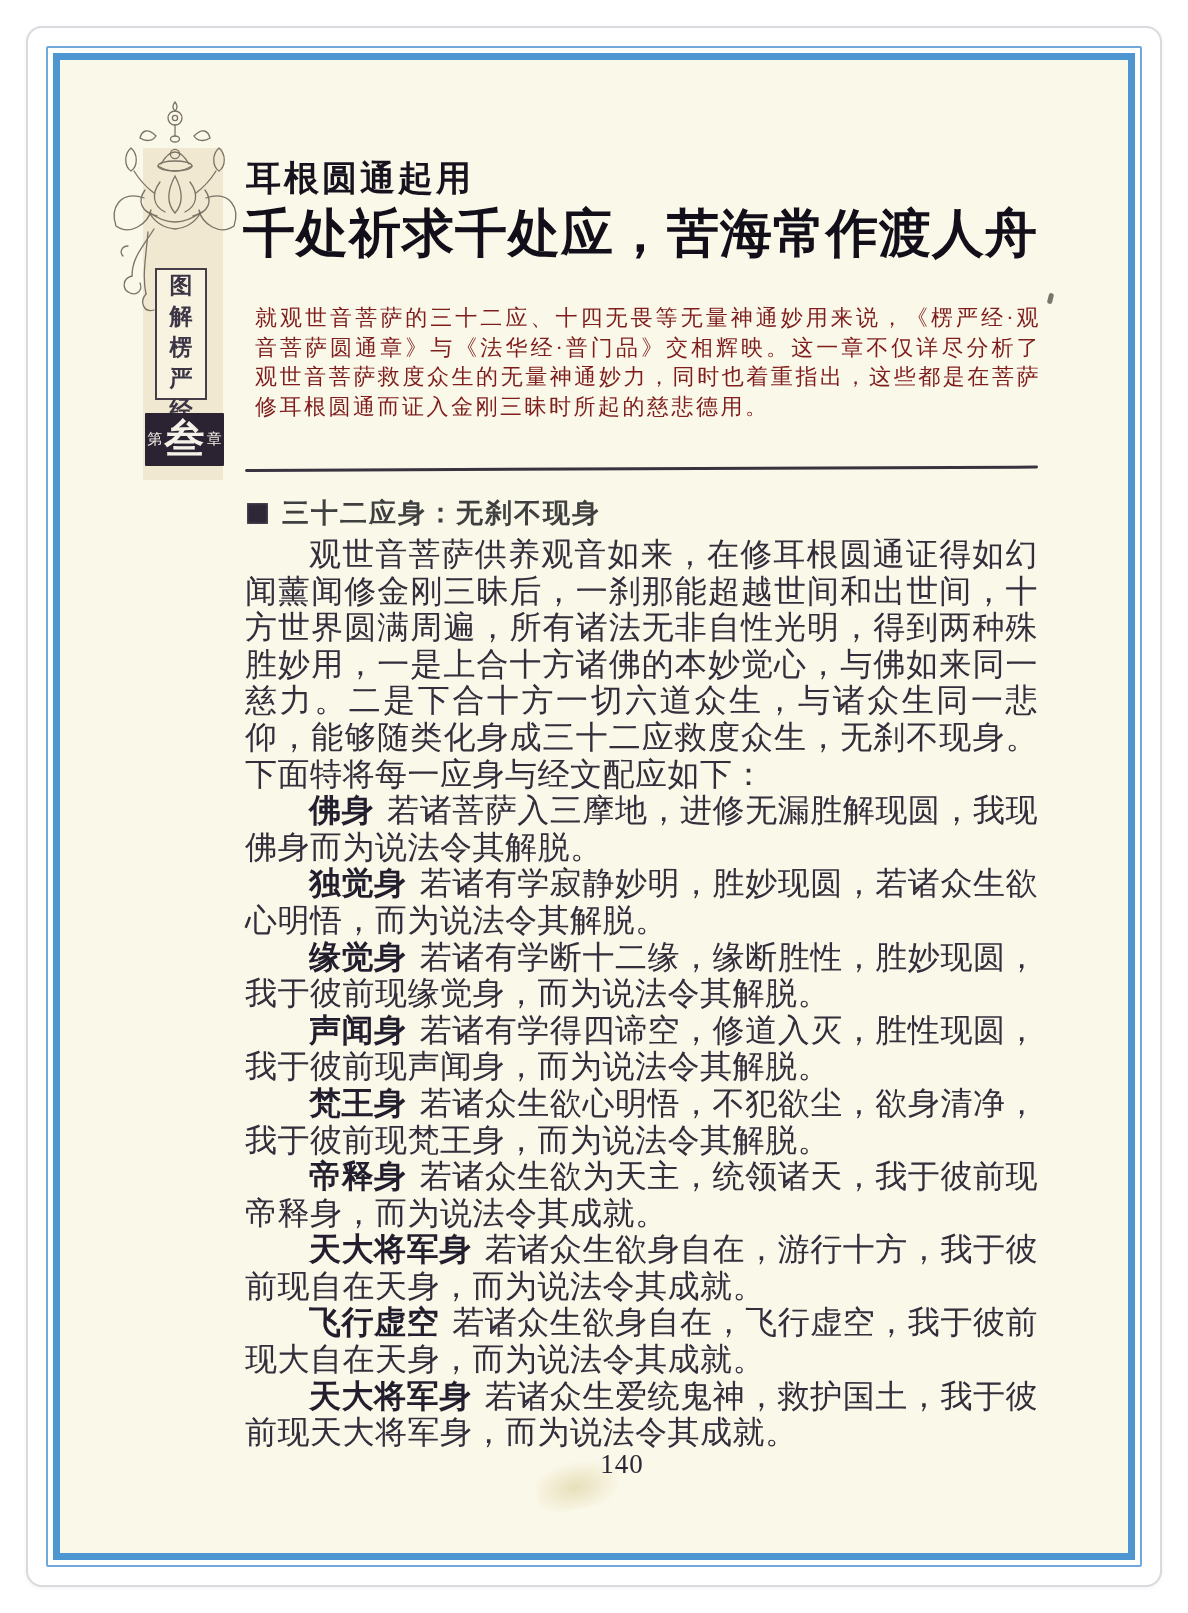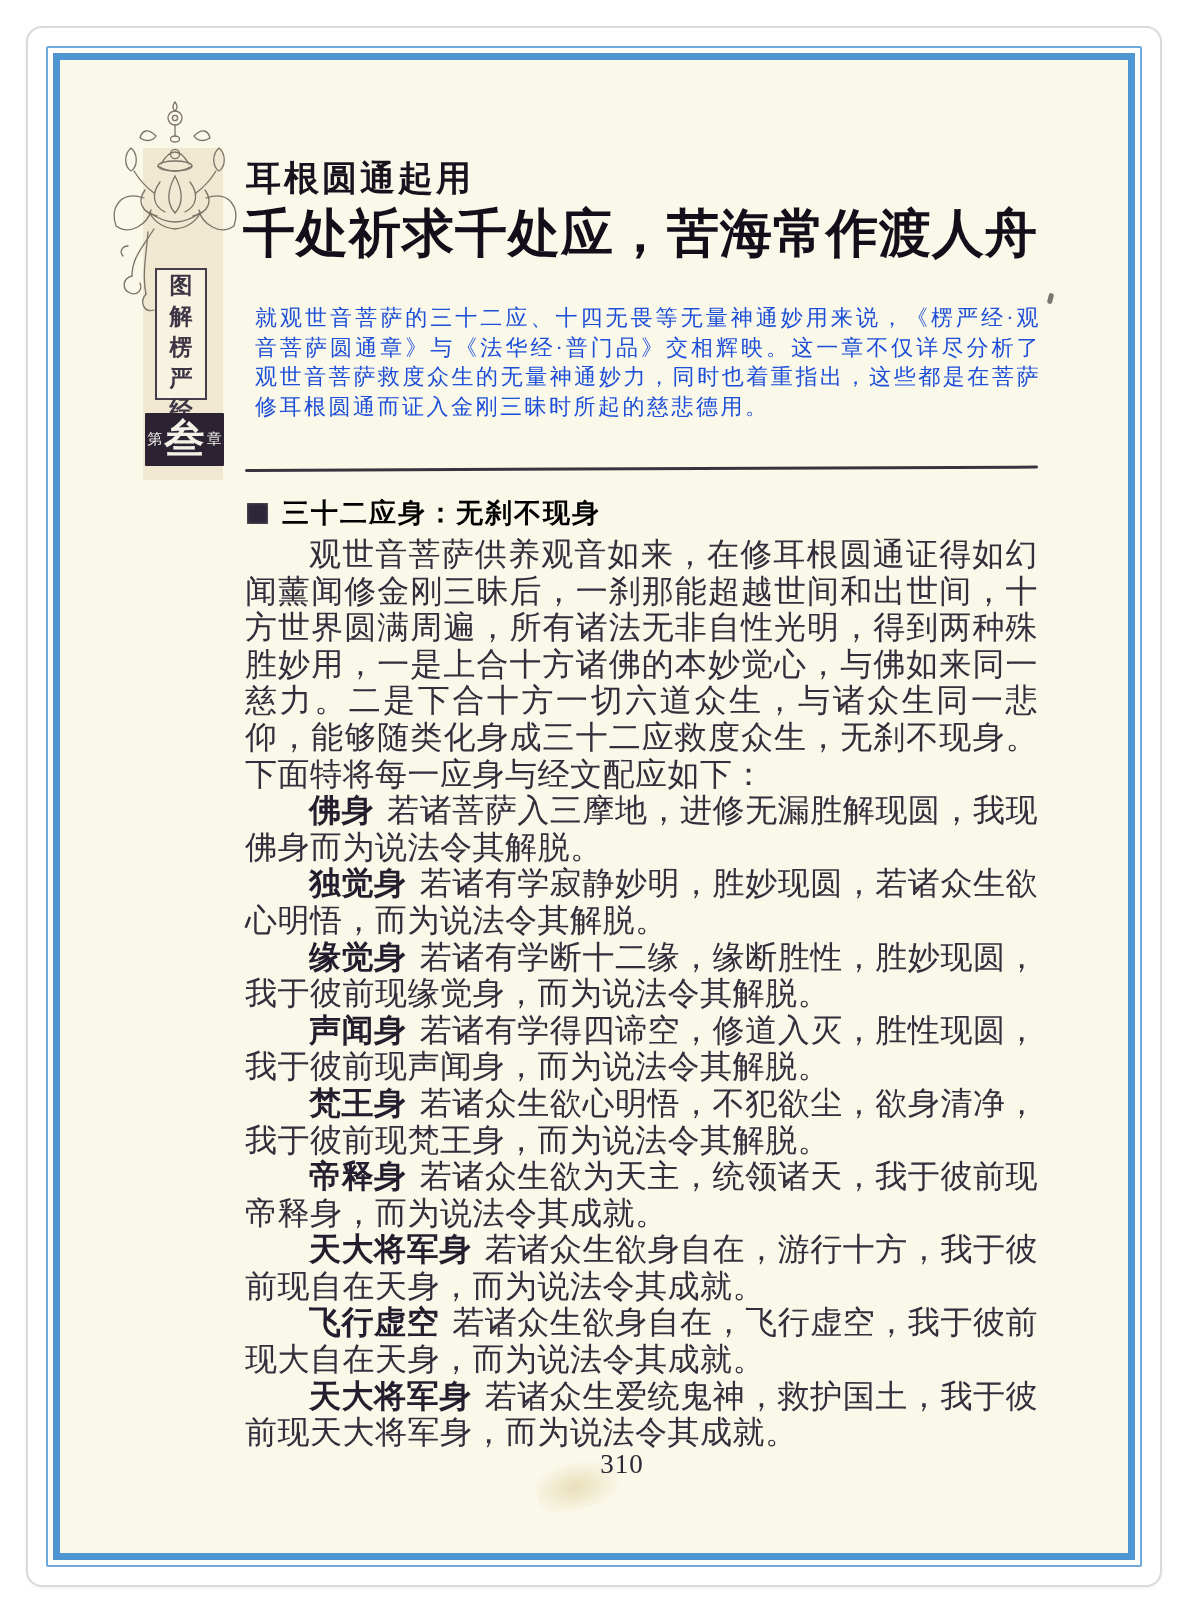--- a/index.html
+++ b/index.html
@@ -63,38 +63,38 @@
   }
   .main-title {
     position:absolute; left:243px; top:199px; width:800px;
     font-family:Liberation Mono, monospace;
     font-weight:900; font-size:52px; letter-spacing:1px; color:#120e1a;
     white-space:nowrap;
   }
   .intro {
     position:absolute; left:255px; top:303px; width:786px;
     font-size:22px; line-height:29.6px; letter-spacing:2.5px;
-    color:#1d4ed8; text-align:justify;
+    color:#7f1d1d; text-align:justify;
   }
   .rule {
     position:absolute; left:245px; top:469px; width:793px; height:3px;
     background:#39333f; border-radius:2px;
     transform:rotate(-0.25deg); transform-origin:left center;
   }
   .section-heading {
     position:absolute; left:247px; top:495px;
     display:flex; align-items:center; gap:14px;
   }
   .bullet-sq {
     width:21px; height:21px; background:#2e2737; display:inline-block;
     box-shadow:inset 0 0 3px rgba(250,248,233,.35);
   }
   .heading-text {
     font-family:"Liberation Sans", sans-serif;
-    font-weight:bold; font-size:27px; letter-spacing:2px; color:#000000;
+    font-weight:bold; font-size:27px; letter-spacing:2px; color:#404040;
   }
   .body-text {
     position:absolute; left:245px; top:536px; width:793px;
     font-size:32px; line-height:36.6px; letter-spacing:0.5px;
     color:#332d3c; text-align:justify;
   }
   .body-text p { text-indent:2em; margin:0; }
   .term {
     font-family:"Liberation Sans", sans-serif;
     font-weight:bold; color:#231e2d; margin-right:13px;
@@ -199,16 +199,16 @@
       <p><span class="term">缘觉身</span><span>若诸有学断十二缘，缘断胜性，胜妙现圆，我于彼前现缘觉身，而为说法令其解脱。</span></p>
       <p><span class="term">声闻身</span><span>若诸有学得四谛空，修道入灭，胜性现圆，我于彼前现声闻身，而为说法令其解脱。</span></p>
       <p><span class="term">梵王身</span><span>若诸众生欲心明悟，不犯欲尘，欲身清净，我于彼前现梵王身，而为说法令其解脱。</span></p>
       <p><span class="term">帝释身</span><span>若诸众生欲为天主，统领诸天，我于彼前现帝释身，而为说法令其成就。</span></p>
       <p><span class="term">天大将军身</span><span>若诸众生欲身自在，游行十方，我于彼前现自在天身，而为说法令其成就。</span></p>
       <p><span class="term">飞行虚空</span><span>若诸众生欲身自在，飞行虚空，我于彼前现大自在天身，而为说法令其成就。</span></p>
       <p><span class="term">天大将军身</span><span>若诸众生爱统鬼神，救护国土，我于彼前现天大将军身，而为说法令其成就。</span></p>
     </div>
 
     <div class="stain"></div>
-    <div class="page-number">310</div>
+    <div class="page-number">140</div>
 
   </div>
 </div>
 
 </body></html>

